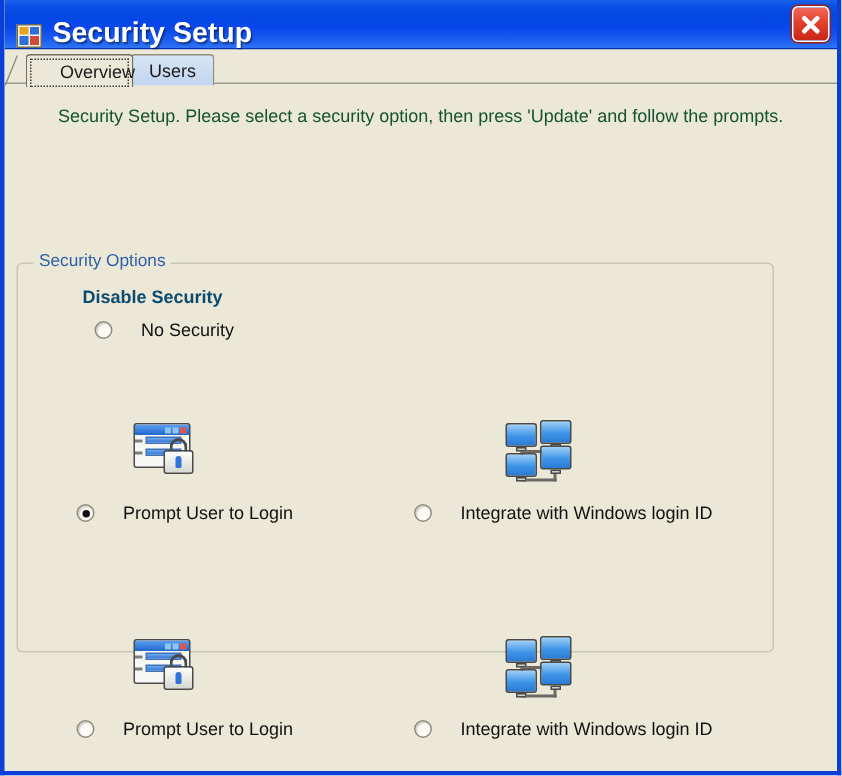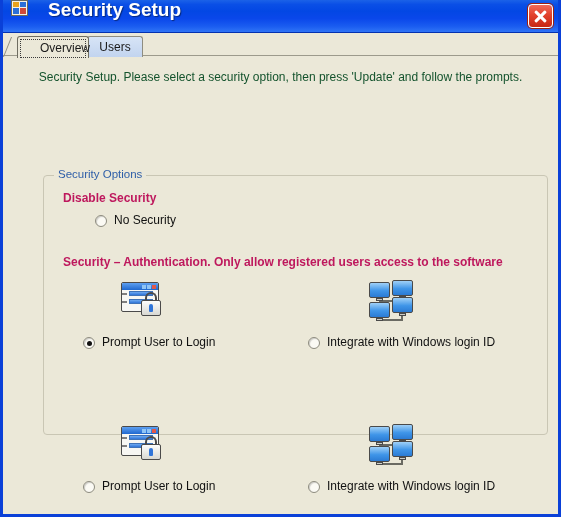--- a/index.html
+++ b/index.html
@@ -22,24 +22,23 @@
   }
   
   .titlebar {
     position: relative;
     height: 33px;
     background: linear-gradient(to bottom,
         #1b62e8 0%, #0a4fe6 14%, #0347e4 35%,
         #0a47ea 58%, #1a5cf0 82%, #2f74f6 100%);
     border-bottom: 1px solid #0331b0;
     display: flex;
-    align-items: flex-start;
+    align-items: flex-end;
     padding-left: 8px;
     box-sizing: border-box;
-    gap: 13px;
   }
   .title-icon {
     width: 17px;
     height: 16px;
     position: relative;
     flex: 0 0 auto;
     background: #f4f2e6;
     border: 1px solid #6b6a5c;
     box-sizing: border-box;
     margin-right: 7px;
@@ -162,51 +161,53 @@
     text-align: center;
     font-size: 16px;
     font-weight: bold;
     color: #111111;
     padding-top: 9px;
   }
 
   
   .groupbox {
     position: absolute;
-    left: 40px;
+    left: 8px;
     top: 119px;
     width: 505px;
     height: 260px;
     border: 1px solid #c9c6b4;
     border-radius: 4px;
     box-sizing: border-box;
   }
   .group-legend {
     position: absolute;
     left: 10px;
     top: -8px;
     background: #ebe8d8;
     padding: 0 4px;
     font-size: 11.5px;
     color: #2f5fa8;
   }
   .sec-title {
     position: absolute;
     font-size: 12px;
     font-weight: bold;
-    color: #be185d;
+    color: #0c4a6e;
     line-height: 16px;
+    margin-left: 24px;
   }
   .radio-row {
     position: absolute;
     display: flex;
-    align-items: flex-end;
+    align-items: center;
     font-size: 12px;
     color: #111111;
     cursor: pointer;
+    gap: 12px;
   }
   .radio {
     width: 12px;
     height: 12px;
     border-radius: 50%;
     background: #fbfaf4;
     border: 1px solid #8d8b7e;
     box-shadow: inset 1px 1px 1px rgba(0,0,0,0.18);
     box-sizing: border-box;
     margin-right: 7px;
@@ -368,21 +369,20 @@
 
     <div class="groupbox">
       <div class="group-legend">Security Options</div>
 
       <div class="sec-title" style="left:19px; top:14px;">Disable Security</div>
       <div class="radio-row" style="left:51px; top:37px;">
         <span class="radio"></span>
         <span>No Security</span>
       </div>
 
-      <div class="sec-title" style="left:19px; top:78px;">Security – Authentication.  Only allow registered users access to the software</div>
 
       <div class="icon-login" style="left:75px; top:104px;">
         <div class="dlg">
           <div class="dlg-bar">
               <i class="b1"></i>
               <i class="b2"></i>
               <i class="b3"></i>
             </div>
         </div>
         <div class="lbl l1"></div>

